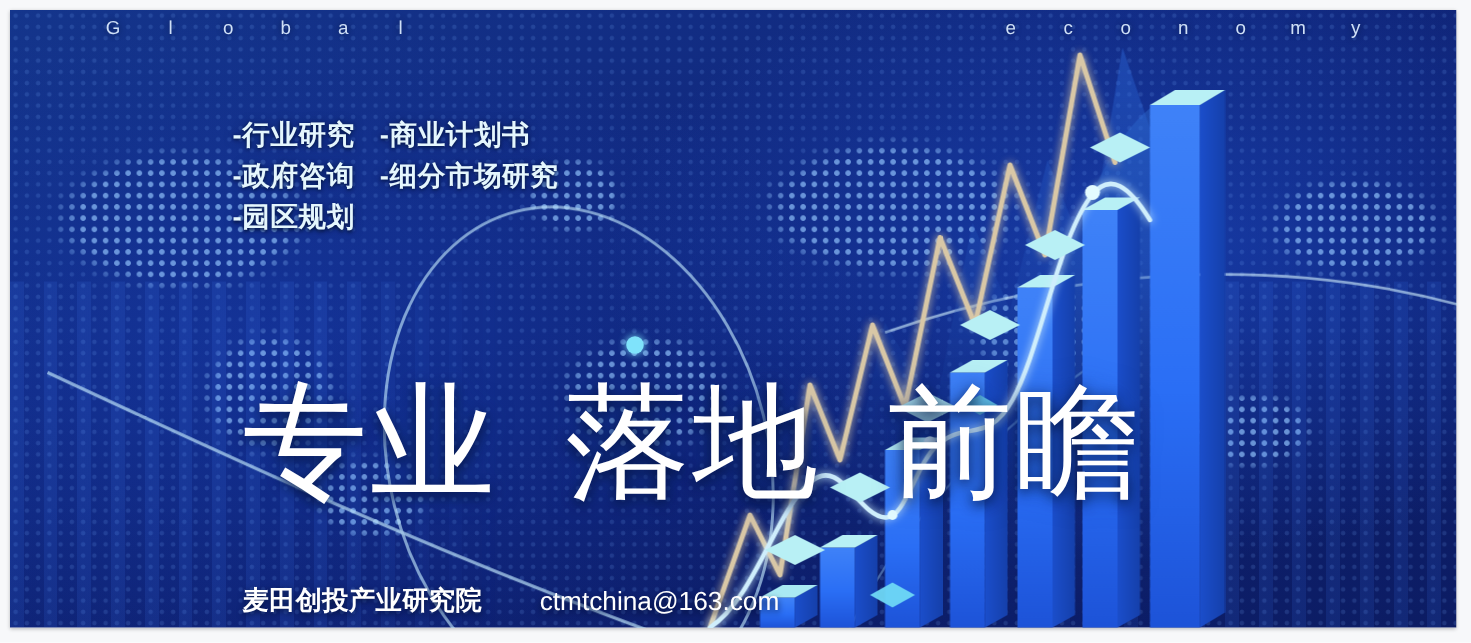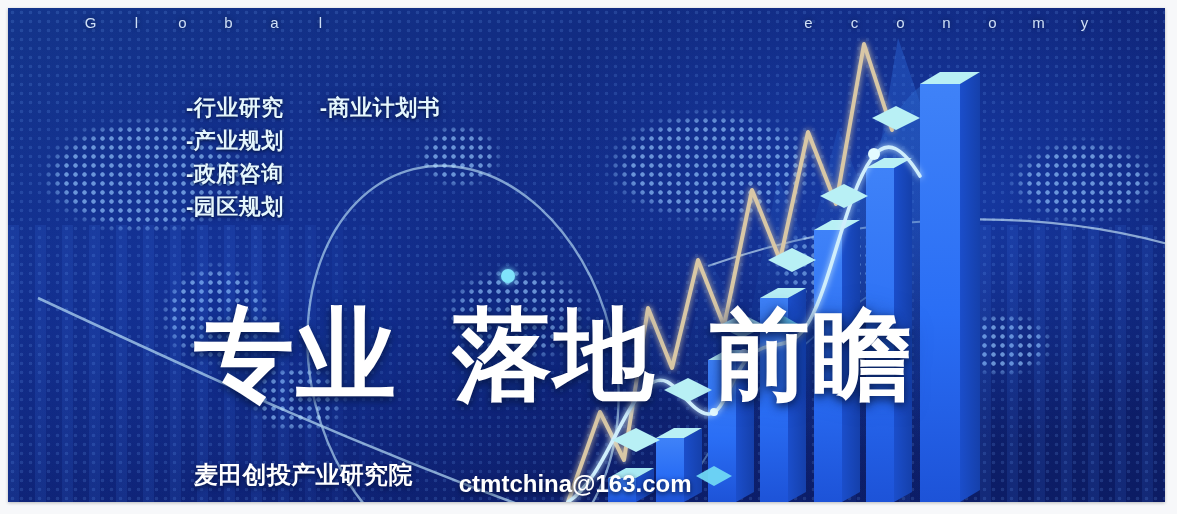--- a/index.html
+++ b/index.html
@@ -78,53 +78,53 @@
     color:#cfe0f7;font-size:15px;font-weight:400;
     text-shadow:0 0 5px rgba(10,25,70,.9);
     letter-spacing:1px;
   }
   #headline-top .word{display:flex;}
   #headline-top .ch{display:inline-block;width:46px;text-align:center;}
 
   
   #services{
     position:absolute;left:178px;top:84px;
-    display:flex;gap:36px;
+    display:flex;gap:20px;
   }
   .svc-col{display:flex;flex-direction:column;gap:2px;}
   .svc-item{
     color:#e4f6fd;font-size:22px;line-height:31px;font-weight:700;
     letter-spacing:.5px;
     text-shadow:0 1px 3px rgba(5,20,60,.95),0 0 8px rgba(10,30,90,.7);
     white-space:nowrap;
   }
 
   
   #slogan{
     position:absolute;left:186px;top:296px;
     display:flex;align-items:baseline;
-    color:#ffffff;font-size:100px;line-height:100px;font-weight:700;
+    color:#ffffff;font-size:100px;line-height:100px;font-weight:400;
     letter-spacing:2px;
     text-shadow:0 3px 10px rgba(4,16,55,.85),0 0 22px rgba(20,60,150,.55);
   }
   #slogan .seg{display:block;}
   #slogan .gap{display:inline-block;width:54px;}
 
   
   #footer{
     position:absolute;left:186px;top:444px;
-    display:flex;align-items:center;
-    color:#ffffff;font-size:24px;font-weight:700;
+    display:flex;align-items:flex-end;
+    color:#ffffff;font-size:21px;font-weight:700;
     letter-spacing:.3px;
     text-shadow:0 2px 5px rgba(4,16,55,.95);
     white-space:nowrap;
   }
   #footer .sp1{display:inline-block;width:46px;}
   #footer .sp2{display:inline-block;width:40px;}
-  #footer .mail{font-weight:700;letter-spacing:0px;margin-top:18px;}
+  #footer .mail{font-weight:400;letter-spacing:0px;margin-top:18px;}
 </style>
 </head>
 <body>
 
 <div id="banner-frame">
   <div id="banner">
 
     <div class="dotlayer" id="dots-global"></div>
     <div class="dotlayer" id="dots-map"></div>
     <div id="skyline"></div>
@@ -256,26 +256,26 @@
           <span class="ch">n</span>
           <span class="ch">o</span>
           <span class="ch">m</span>
           <span class="ch">y</span>
         </span>
     </div>
 
     <div id="services">
       <div class="svc-col">
         <div class="svc-item">-行业研究</div>
-        <div class="svc-item">-产业规划</div>
         <div class="svc-item">-政府咨询</div>
         <div class="svc-item">-园区规划</div>
       </div>
       <div class="svc-col">
         <div class="svc-item">-商业计划书</div>
+        <div class="svc-item">-细分市场研究</div>
       </div>
     </div>
 
     <div id="slogan">
       <span class="seg">专业</span>
       <span class="gap"></span>
       <span class="seg">落地</span>
       <span class="gap"></span>
       <span class="seg">前瞻</span>
     </div>

